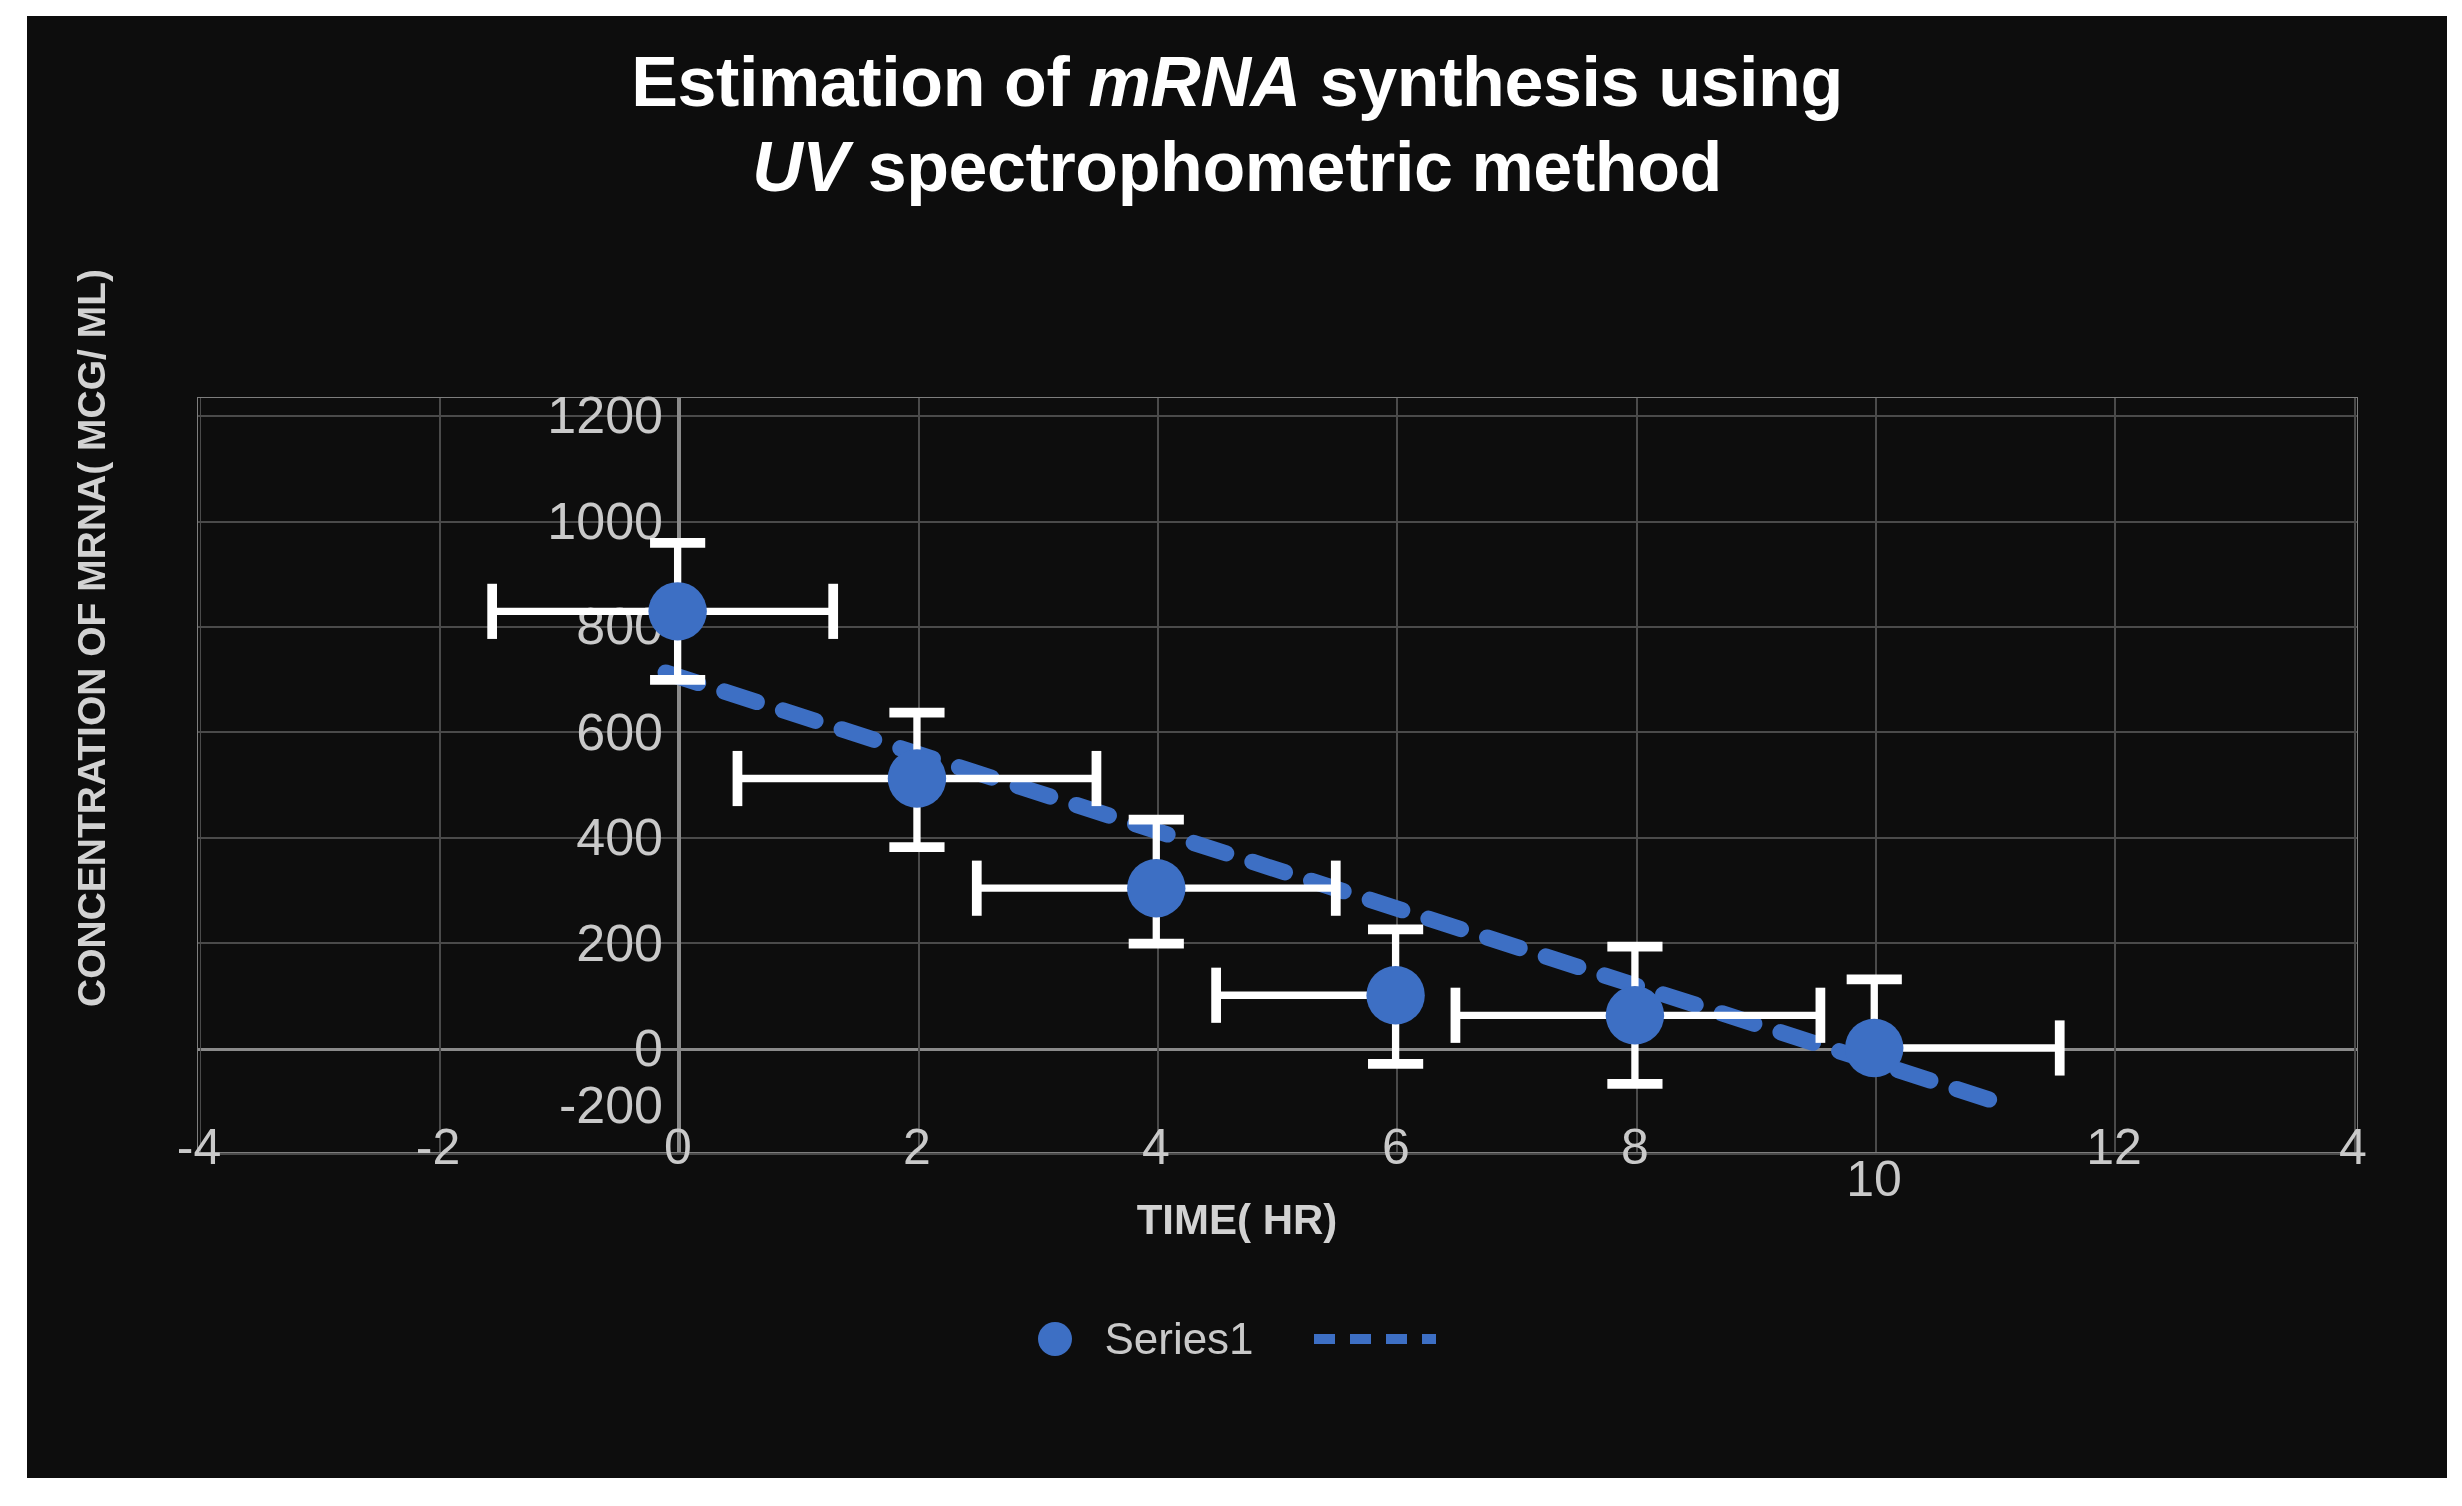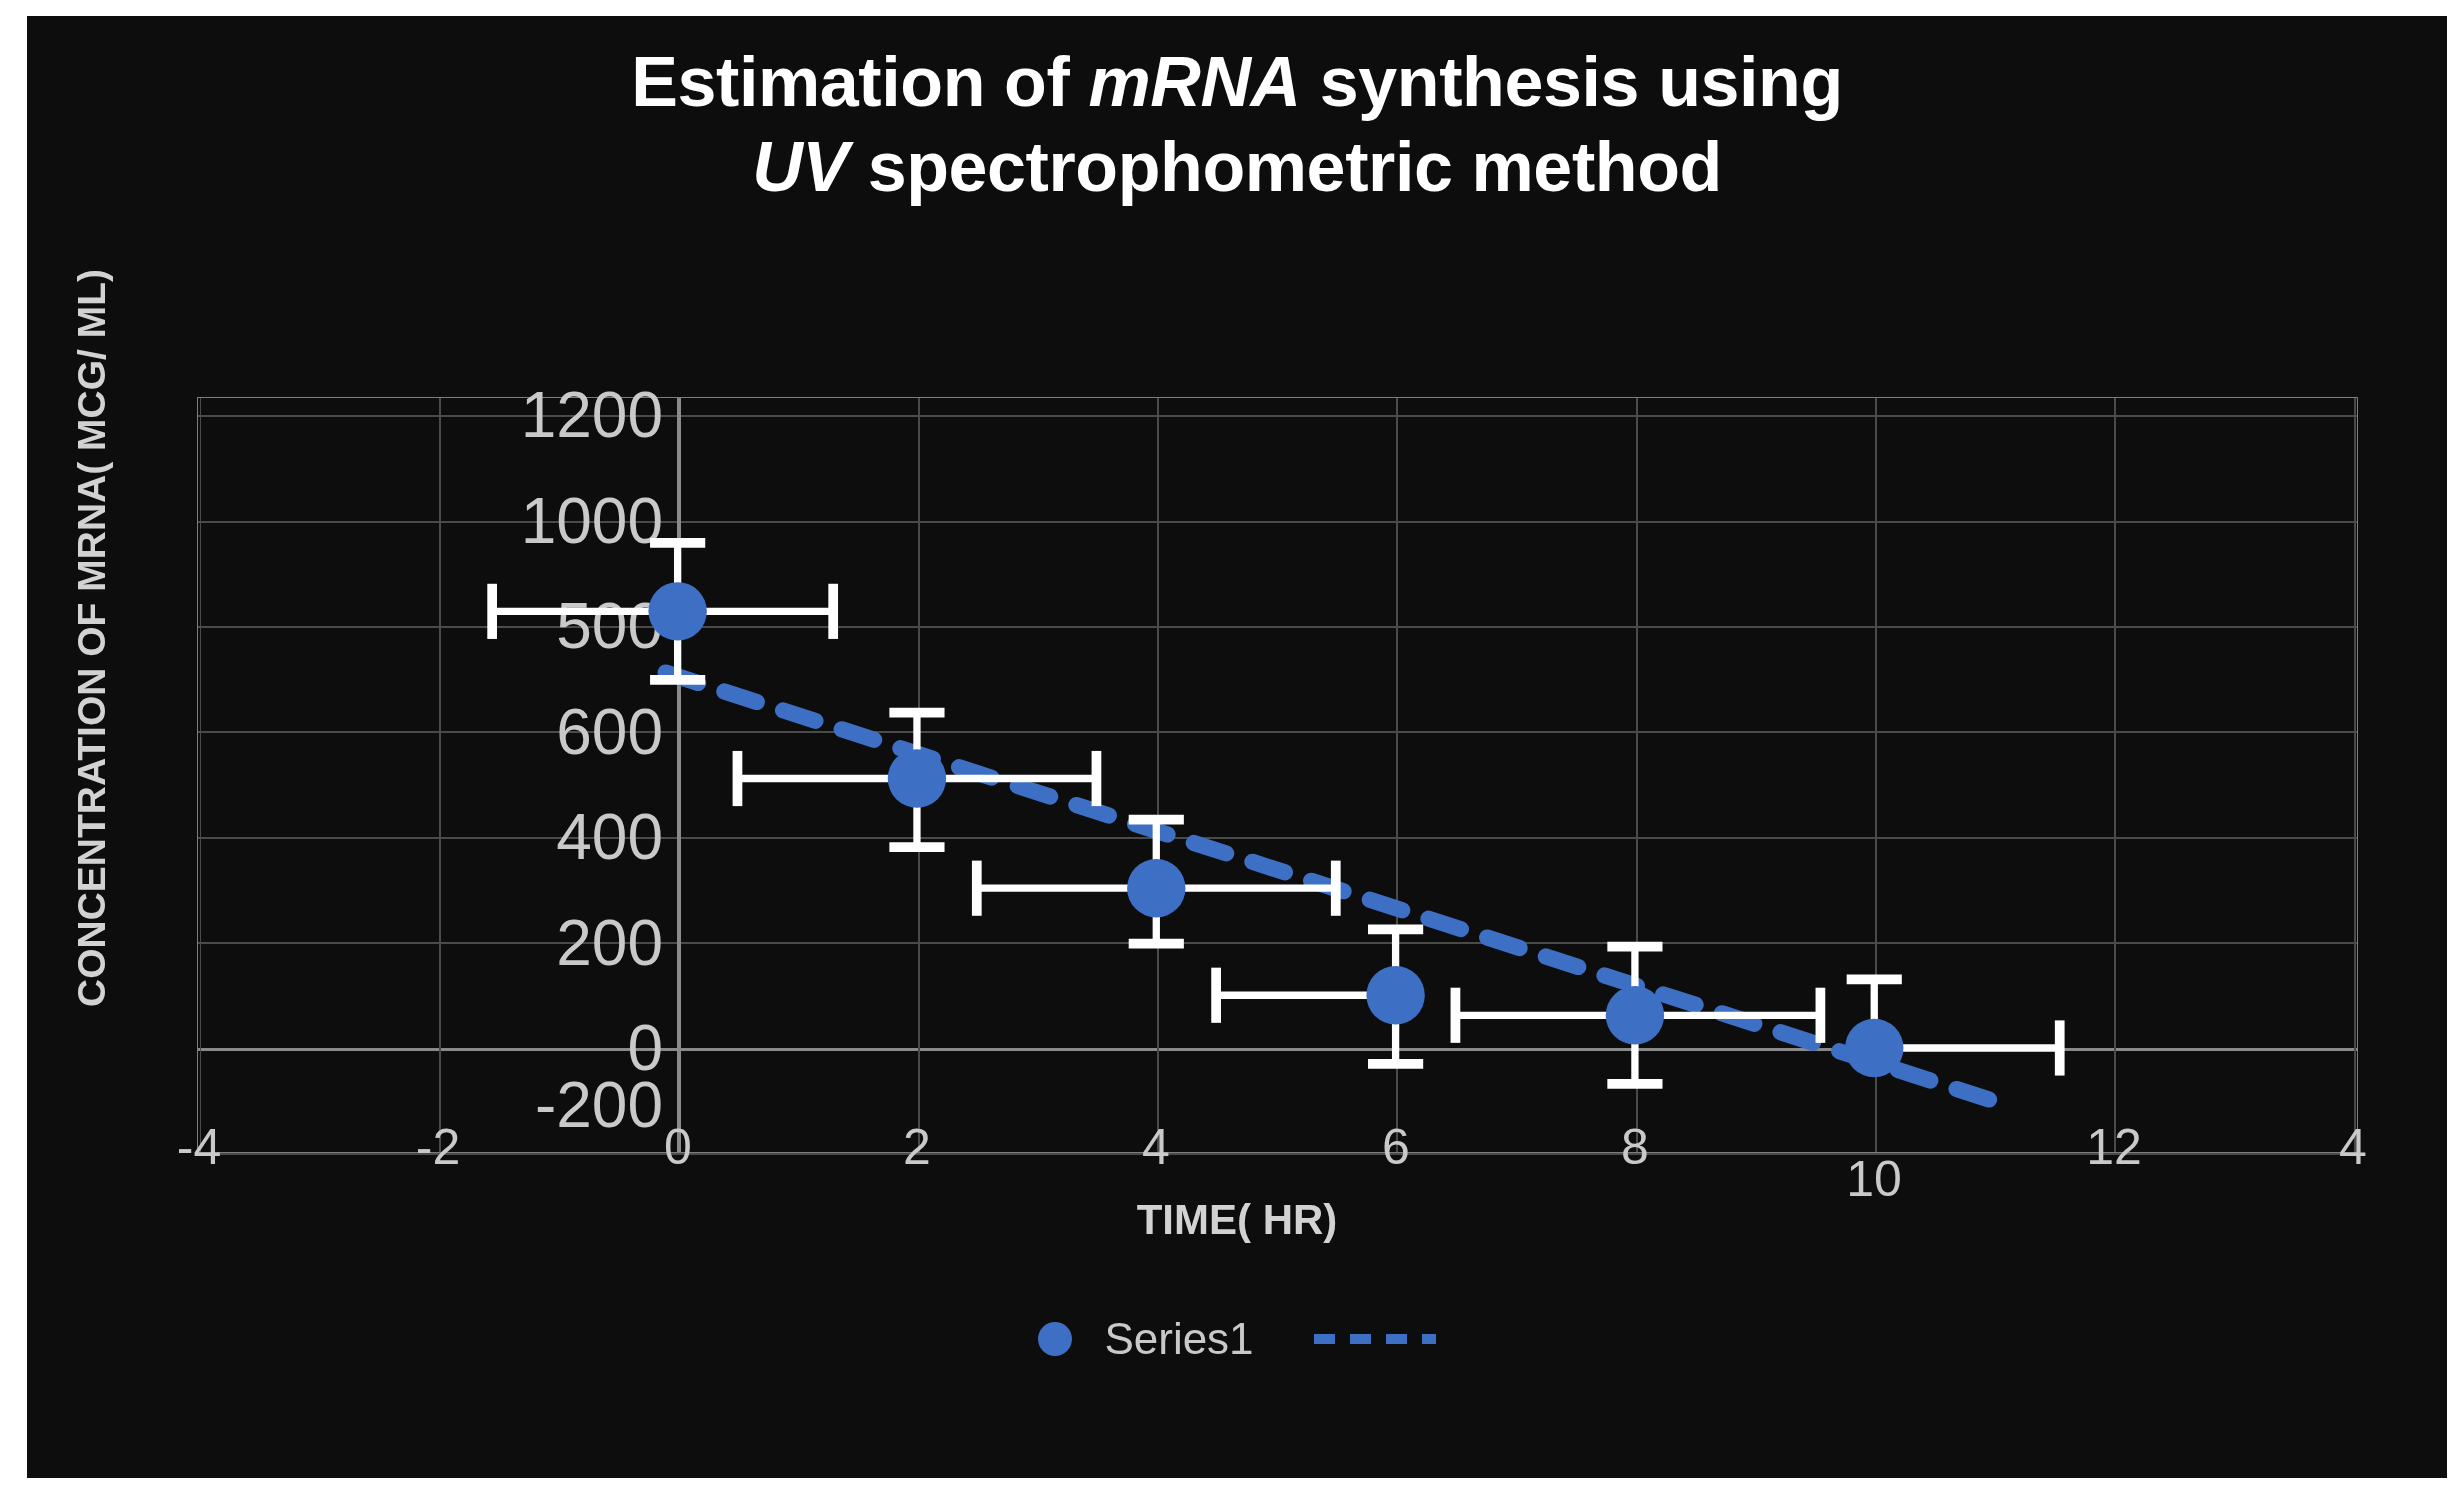--- a/index.html
+++ b/index.html
@@ -70,21 +70,21 @@
     position: absolute;
     top: 0;
     height: 100%;
     width: 4px;
     background: #8a8a8a;
   }
   
   .ytick {
     position: absolute;
     color: #c9c9c9;
-    font-size: 64px;
+    font-size: 52px;
     text-align: right;
     white-space: nowrap;
     transform: translateY(-50%);
   }
   .xtick {
     position: absolute;
     color: #c9c9c9;
     font-size: 50px;
     text-align: center;
     white-space: nowrap;
@@ -191,21 +191,21 @@
       <div class="gridline-v" style="left: 2156px;"></div>
       <div class="axis-v-main" style="left: 479px;"></div>
     </div>
 
   <div id="ytick-labels">
       <div class="ytick" style="top: 1089px; right: 1784px; margin-left: 38px;">-200</div>
       <div class="ytick" style="top: 1032px; right: 1784px;">0</div>
       <div class="ytick" style="top: 927px; right: 1784px;">200</div>
       <div class="ytick" style="top: 821px; right: 1784px;">400</div>
       <div class="ytick" style="top: 716px; right: 1784px;">600</div>
-      <div class="ytick" style="top: 610px; right: 1784px;">500</div>
+      <div class="ytick" style="top: 610px; right: 1784px;">800</div>
       <div class="ytick" style="top: 505px; right: 1784px;">1000</div>
       <div class="ytick" style="top: 399px; right: 1784px;">1200</div>
     </div>
 
   <div id="xtick-labels">
       <div class="xtick" style="left: 172px; top: 1102px;">-4</div>
       <div class="xtick" style="left: 411px; top: 1102px;">-2</div>
       <div class="xtick" style="left: 651px; top: 1102px;">0</div>
       <div class="xtick" style="left: 890px; top: 1102px;">2</div>
       <div class="xtick" style="left: 1129px; top: 1102px;">4</div>

